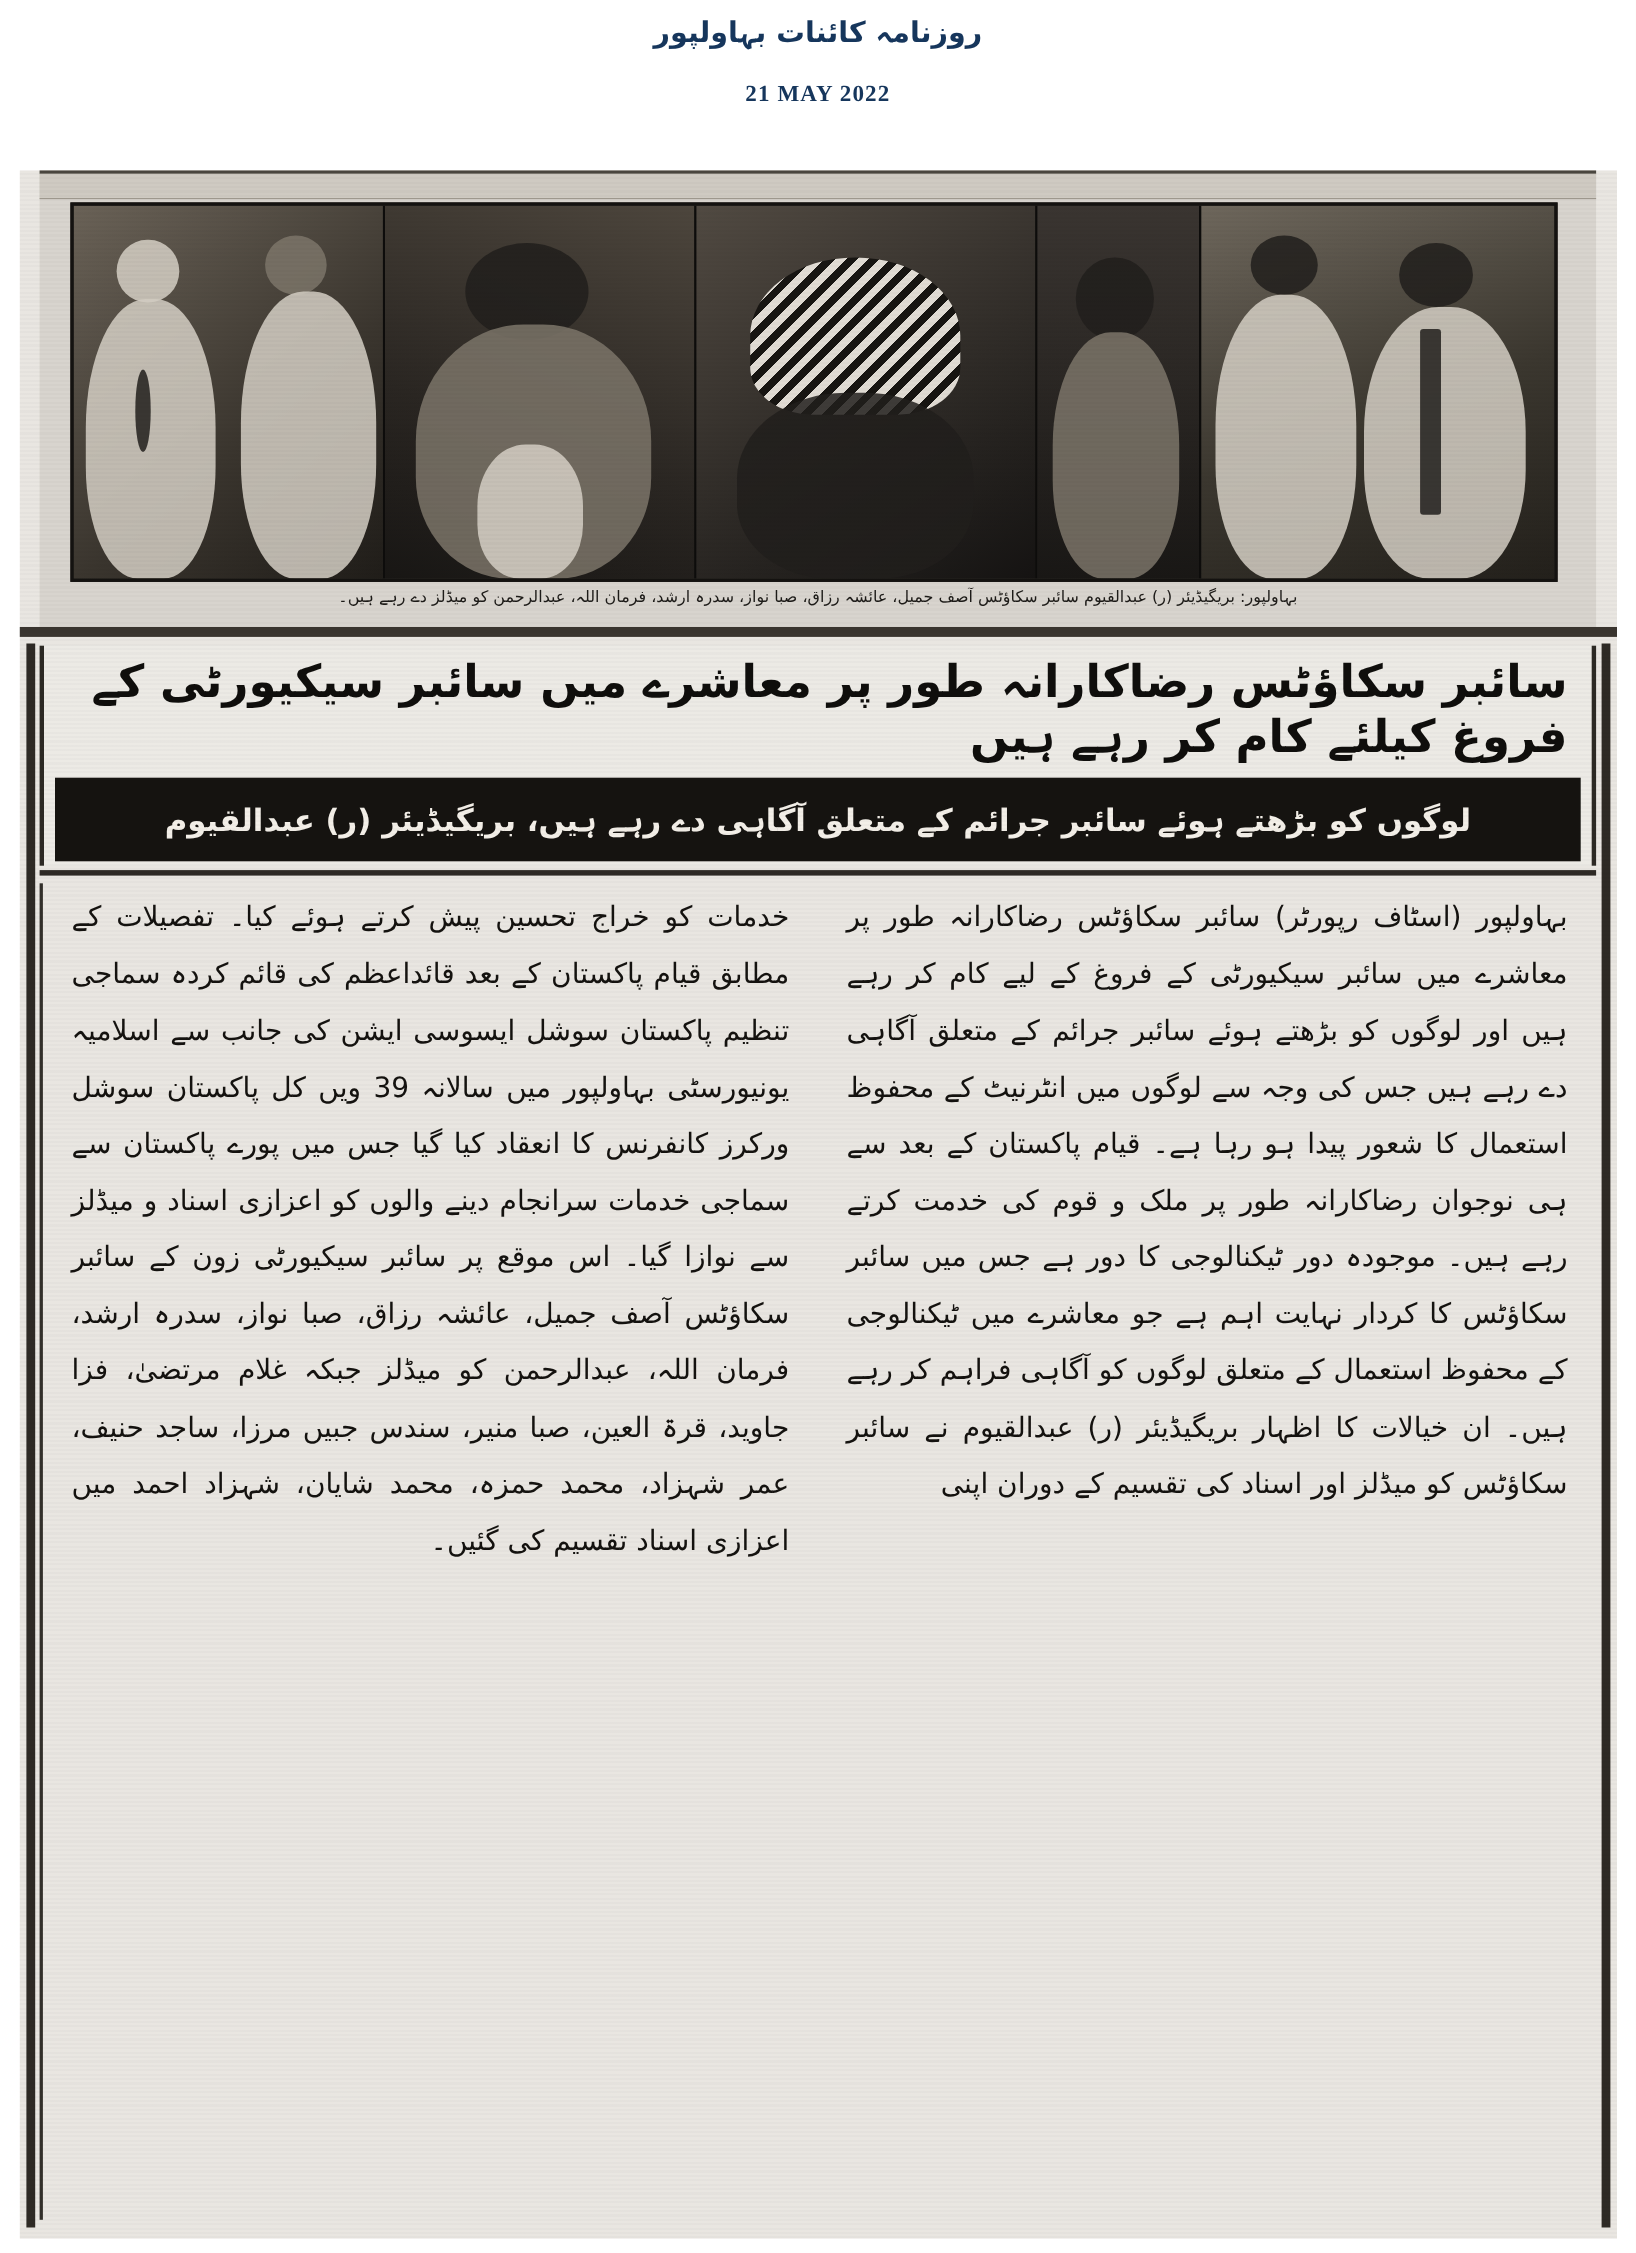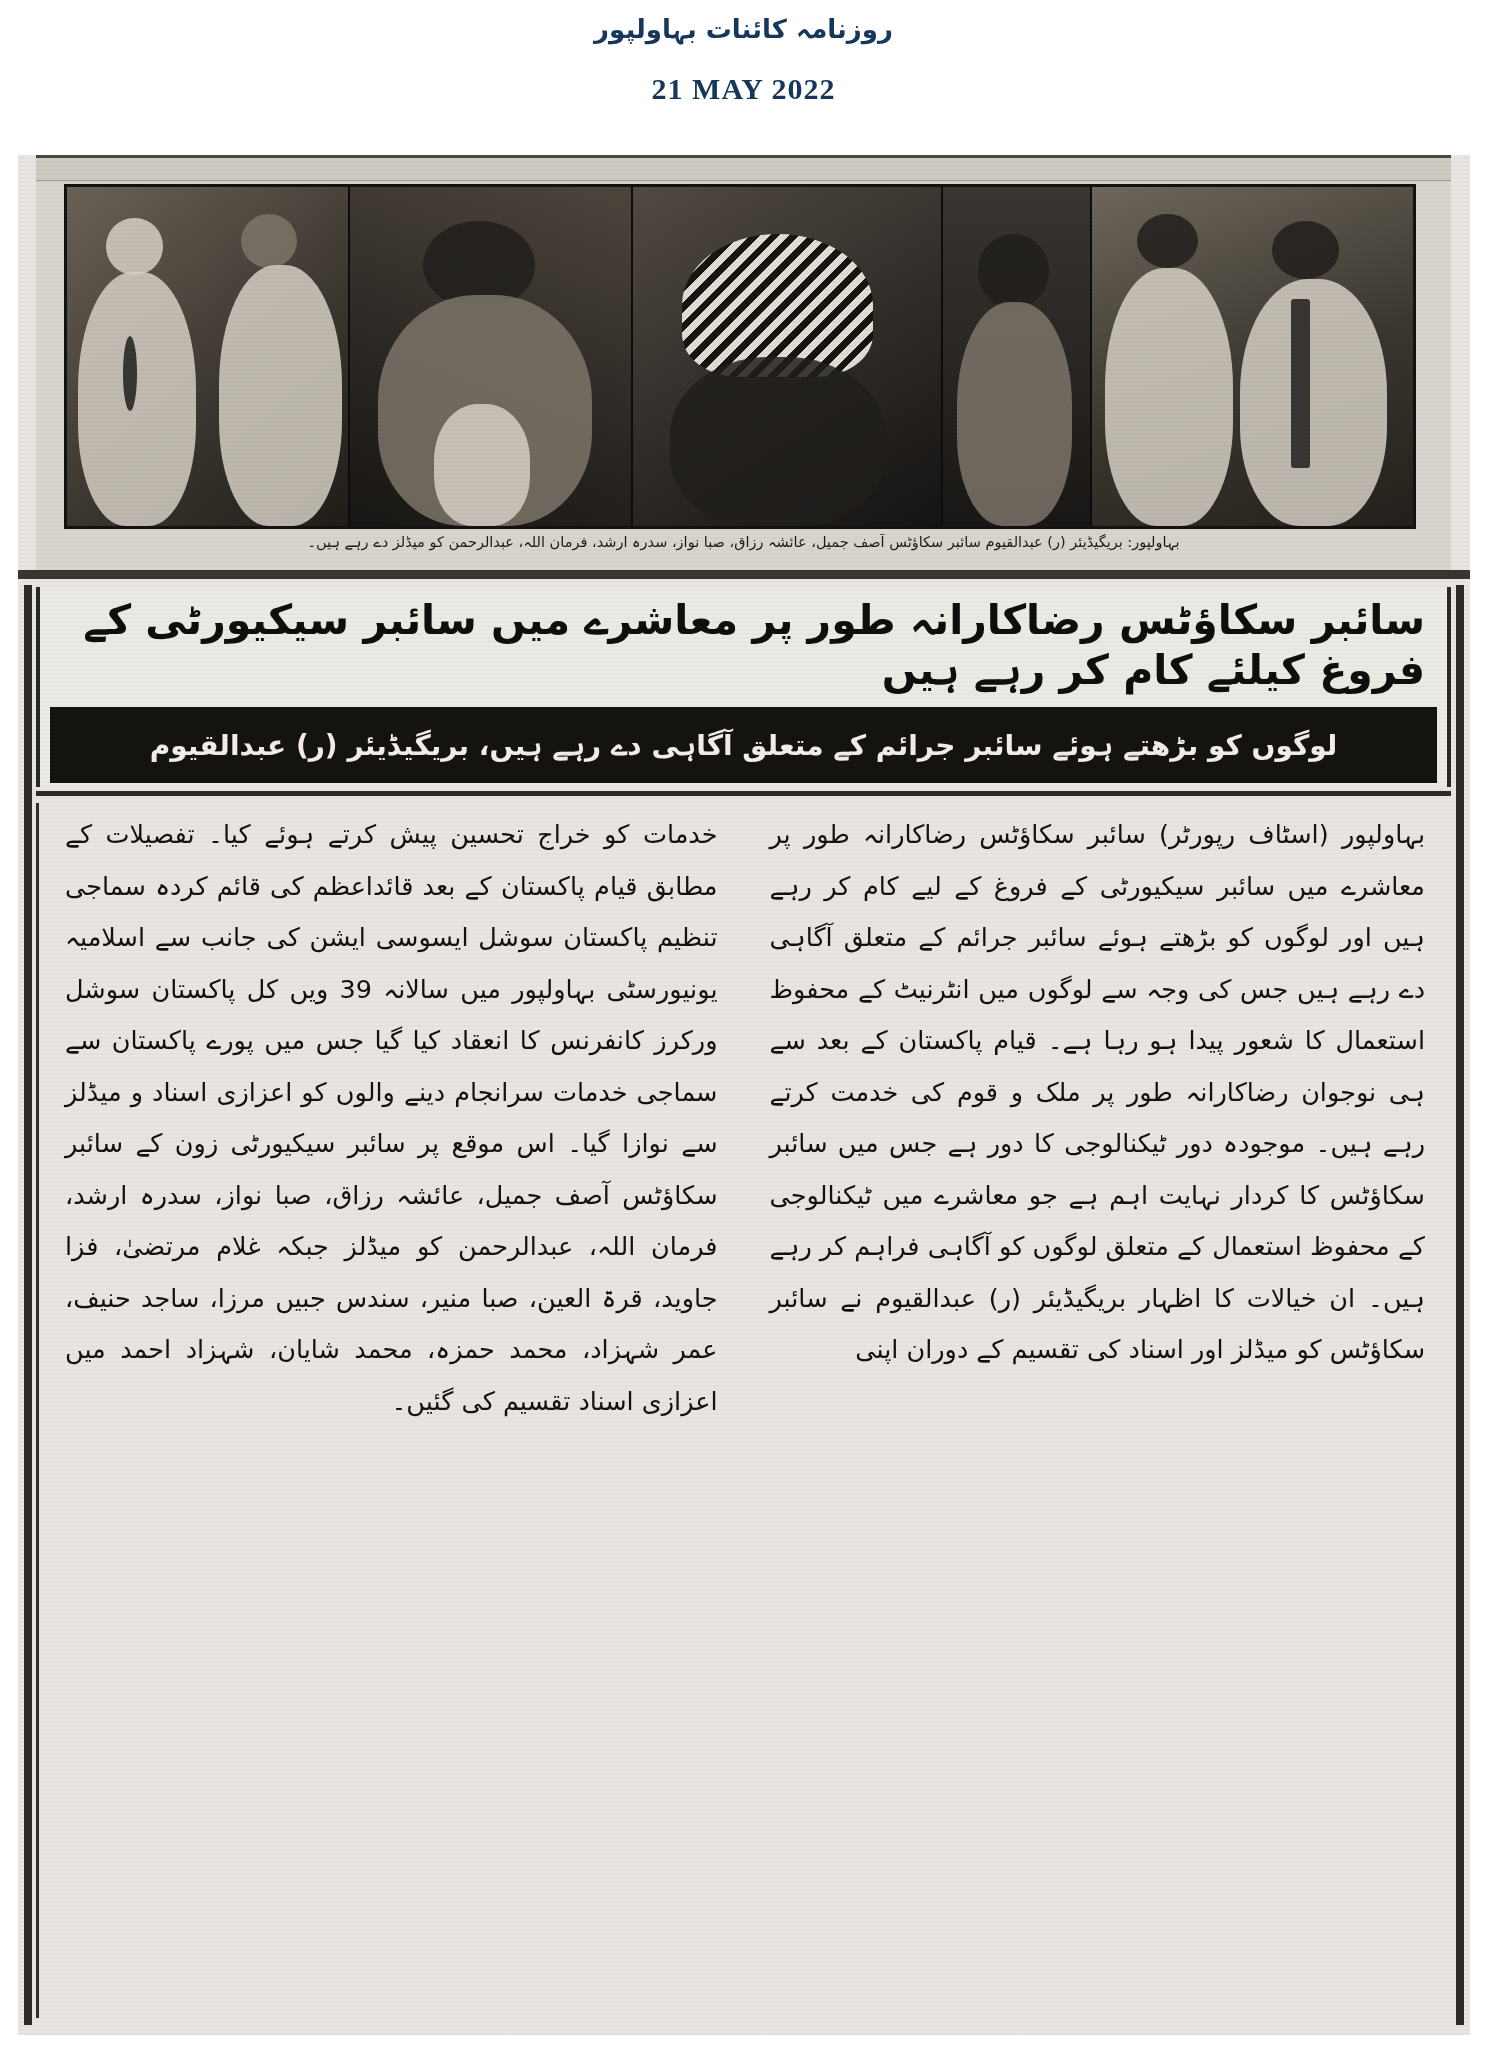--- a/index.html
+++ b/index.html
@@ -24,21 +24,21 @@
   .masthead-title {
     font-family: "DejaVu Sans", sans-serif;
     font-size: 26px;
     font-weight: bold;
     color: #16365c;
     direction: rtl;
     letter-spacing: 0.5px;
   }
   .masthead-date {
     font-family: "Liberation Serif", serif;
-    font-size: 30px;
+    font-size: 21px;
     font-weight: bold;
     color: #16365c;
     direction: ltr;
     margin-top: 28px;
     letter-spacing: 1px;
   }
 
   
   .clipping {
     position: absolute;

